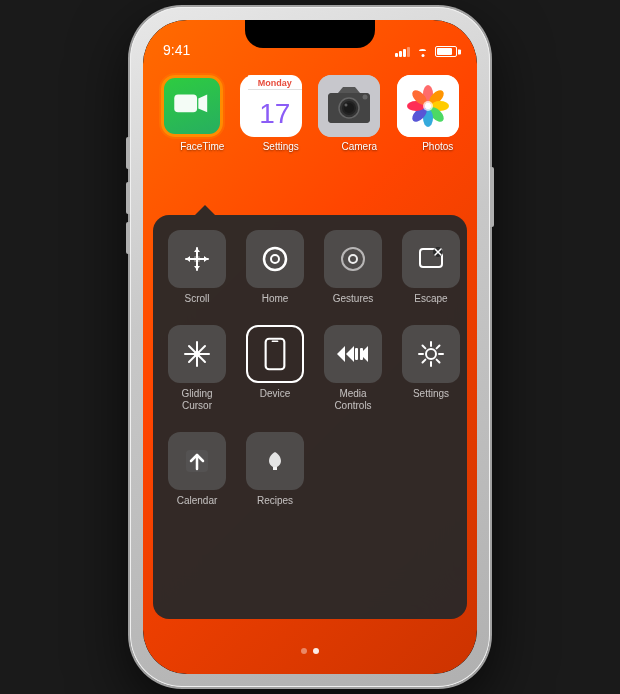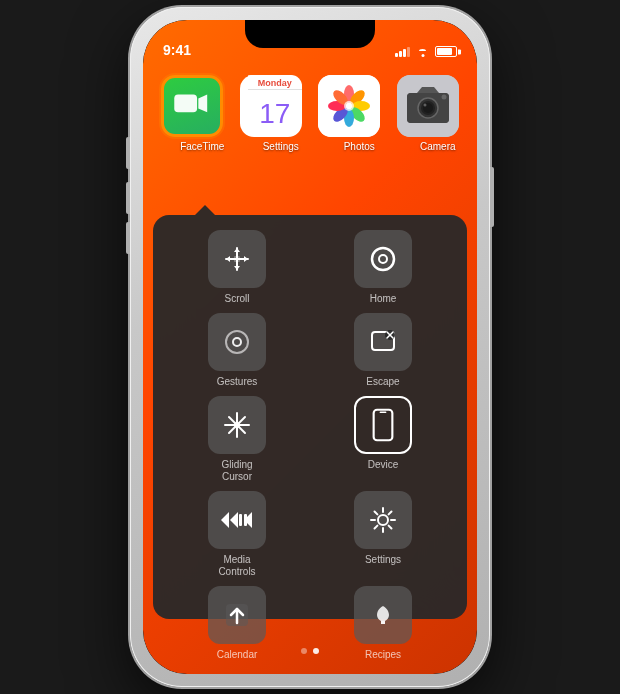--- a/index.html
+++ b/index.html
@@ -90,21 +90,21 @@
       height: 44px;
       display: flex;
       align-items: flex-end;
       padding: 0 20px 4px;
       justify-content: space-between;
       z-index: 99;
     }
 
     .status-time {
       font-size: 14px;
-      font-weight: 700;
+      font-weight: 400;
       color: #fff;
       padding-bottom: 2px;
     }
 
     .status-icons {
       display: flex;
       align-items: center;
       gap: 5px;
       padding-bottom: 3px;
     }
@@ -294,22 +294,22 @@
       left: 42px;
       width: 0;
       height: 0;
       border-left: 10px solid transparent;
       border-right: 10px solid transparent;
       border-bottom: 10px solid rgba(40, 40, 40, 0.95);
     }
 
     .popup-grid {
       display: grid;
-      grid-template-columns: repeat(2, 1fr);
-      gap: 8px;
+      grid-template-columns: repeat(4, 1fr);
+      gap: 20px;
       padding: 5px;
     }
 
     .popup-item {
       display: flex;
       flex-direction: column;
       align-items: center;
       gap: 5px;
     }
 
@@ -396,59 +396,59 @@
         </div>
 
         <div class="app-icon">
           <div class="app-icon-img calendar-icon">
             <div class="calendar-inner">
               <div class="cal-header">Monday</div>
               <div class="cal-date">17</div>
             </div>
           </div>
           <span class="app-label">Settings</span>
-        </div>
-
-        <div class="app-icon">
-          <div class="app-icon-img photos-icon">
-            <svg viewBox="0 0 62 62" width="62" height="62" xmlns="http://www.w3.org/2000/svg">
-              <rect width="62" height="62" rx="13" fill="white"></rect>
-
-              <g transform="translate(31,31)">
-                <ellipse cx="0" cy="-12" rx="5" ry="9" fill="#FF6B6B" transform="rotate(0)"></ellipse>
-                <ellipse cx="0" cy="-12" rx="5" ry="9" fill="#FF9500" transform="rotate(45)"></ellipse>
-                <ellipse cx="0" cy="-12" rx="5" ry="9" fill="#FFCC00" transform="rotate(90)"></ellipse>
-                <ellipse cx="0" cy="-12" rx="5" ry="9" fill="#4CD964" transform="rotate(135)"></ellipse>
-                <ellipse cx="0" cy="-12" rx="5" ry="9" fill="#34AADC" transform="rotate(180)"></ellipse>
-                <ellipse cx="0" cy="-12" rx="5" ry="9" fill="#5856D6" transform="rotate(225)"></ellipse>
-                <ellipse cx="0" cy="-12" rx="5" ry="9" fill="#FF2D55" transform="rotate(270)"></ellipse>
-                <ellipse cx="0" cy="-12" rx="5" ry="9" fill="#FF6B35" transform="rotate(315)"></ellipse>
-                <circle cx="0" cy="0" r="5" fill="white" opacity="0.7"></circle>
-              </g>
-            </svg>
-          </div>
-          <span class="app-label">Photos</span>
         </div>
 
         <div class="app-icon">
           <div class="app-icon-img camera-icon">
             <svg viewBox="0 0 62 62" width="62" height="62" xmlns="http://www.w3.org/2000/svg">
               <rect width="62" height="62" rx="13" fill="#c7c7cc"></rect>
               <rect x="10" y="18" width="42" height="30" rx="4" fill="#555"></rect>
               <rect x="10" y="18" width="42" height="30" rx="4" fill="#444"></rect>
               <polygon points="20,18 25,12 37,12 42,18" fill="#555"></polygon>
               <circle cx="31" cy="33" r="10" fill="#333" stroke="#666" stroke-width="1.5"></circle>
               <circle cx="31" cy="33" r="7" fill="#222"></circle>
               <circle cx="31" cy="33" r="5" fill="#1a1a1a"></circle>
               <circle cx="28" cy="30" r="1.5" fill="rgba(255,255,255,0.3)"></circle>
               <circle cx="47" cy="22" r="2.5" fill="#666"></circle>
             </svg>
           </div>
           <span class="app-label">Camera</span>
         </div>
+
+        <div class="app-icon">
+          <div class="app-icon-img photos-icon">
+            <svg viewBox="0 0 62 62" width="62" height="62" xmlns="http://www.w3.org/2000/svg">
+              <rect width="62" height="62" rx="13" fill="white"></rect>
+
+              <g transform="translate(31,31)">
+                <ellipse cx="0" cy="-12" rx="5" ry="9" fill="#FF6B6B" transform="rotate(0)"></ellipse>
+                <ellipse cx="0" cy="-12" rx="5" ry="9" fill="#FF9500" transform="rotate(45)"></ellipse>
+                <ellipse cx="0" cy="-12" rx="5" ry="9" fill="#FFCC00" transform="rotate(90)"></ellipse>
+                <ellipse cx="0" cy="-12" rx="5" ry="9" fill="#4CD964" transform="rotate(135)"></ellipse>
+                <ellipse cx="0" cy="-12" rx="5" ry="9" fill="#34AADC" transform="rotate(180)"></ellipse>
+                <ellipse cx="0" cy="-12" rx="5" ry="9" fill="#5856D6" transform="rotate(225)"></ellipse>
+                <ellipse cx="0" cy="-12" rx="5" ry="9" fill="#FF2D55" transform="rotate(270)"></ellipse>
+                <ellipse cx="0" cy="-12" rx="5" ry="9" fill="#FF6B35" transform="rotate(315)"></ellipse>
+                <circle cx="0" cy="0" r="5" fill="white" opacity="0.7"></circle>
+              </g>
+            </svg>
+          </div>
+          <span class="app-label">Photos</span>
+        </div>
       </div>
 
       <div class="popup-overlay">
         <div class="popup-arrow"></div>
 
         <div class="popup-grid">
 
           <div class="popup-item">
             <div class="popup-icon-wrap">
               <svg width="30" height="30" viewBox="0 0 30 30" fill="none" xmlns="http://www.w3.org/2000/svg">

